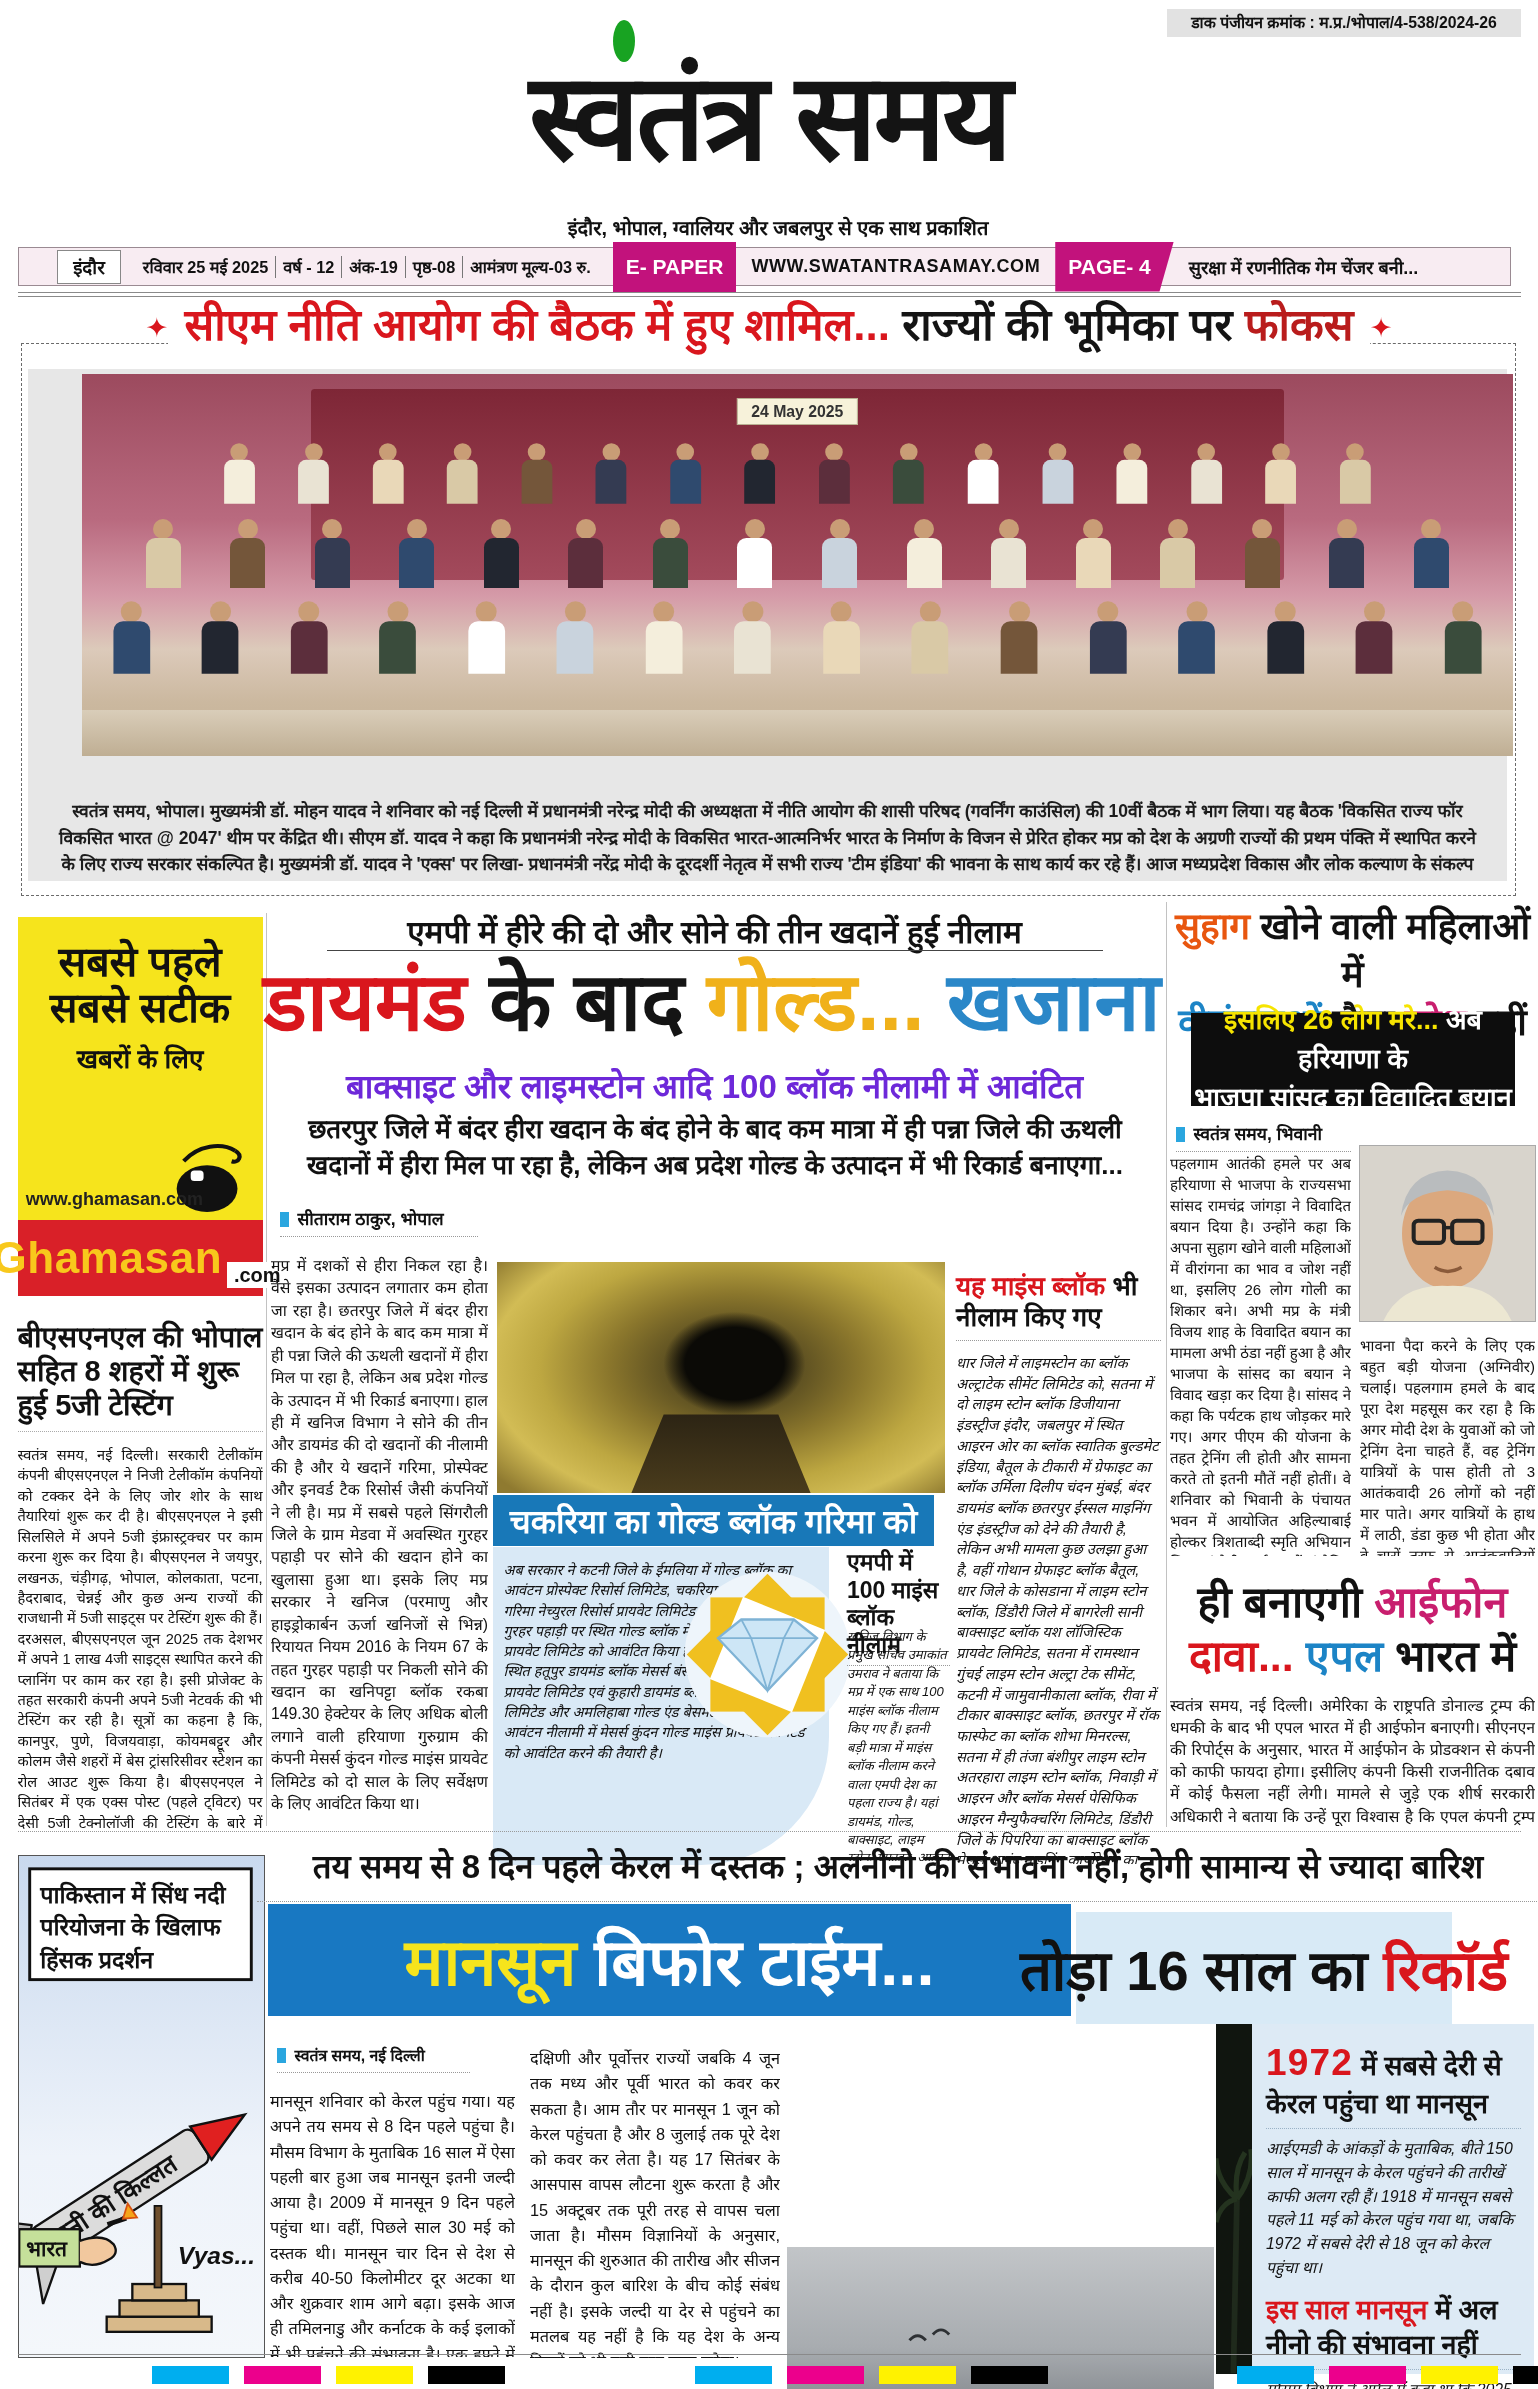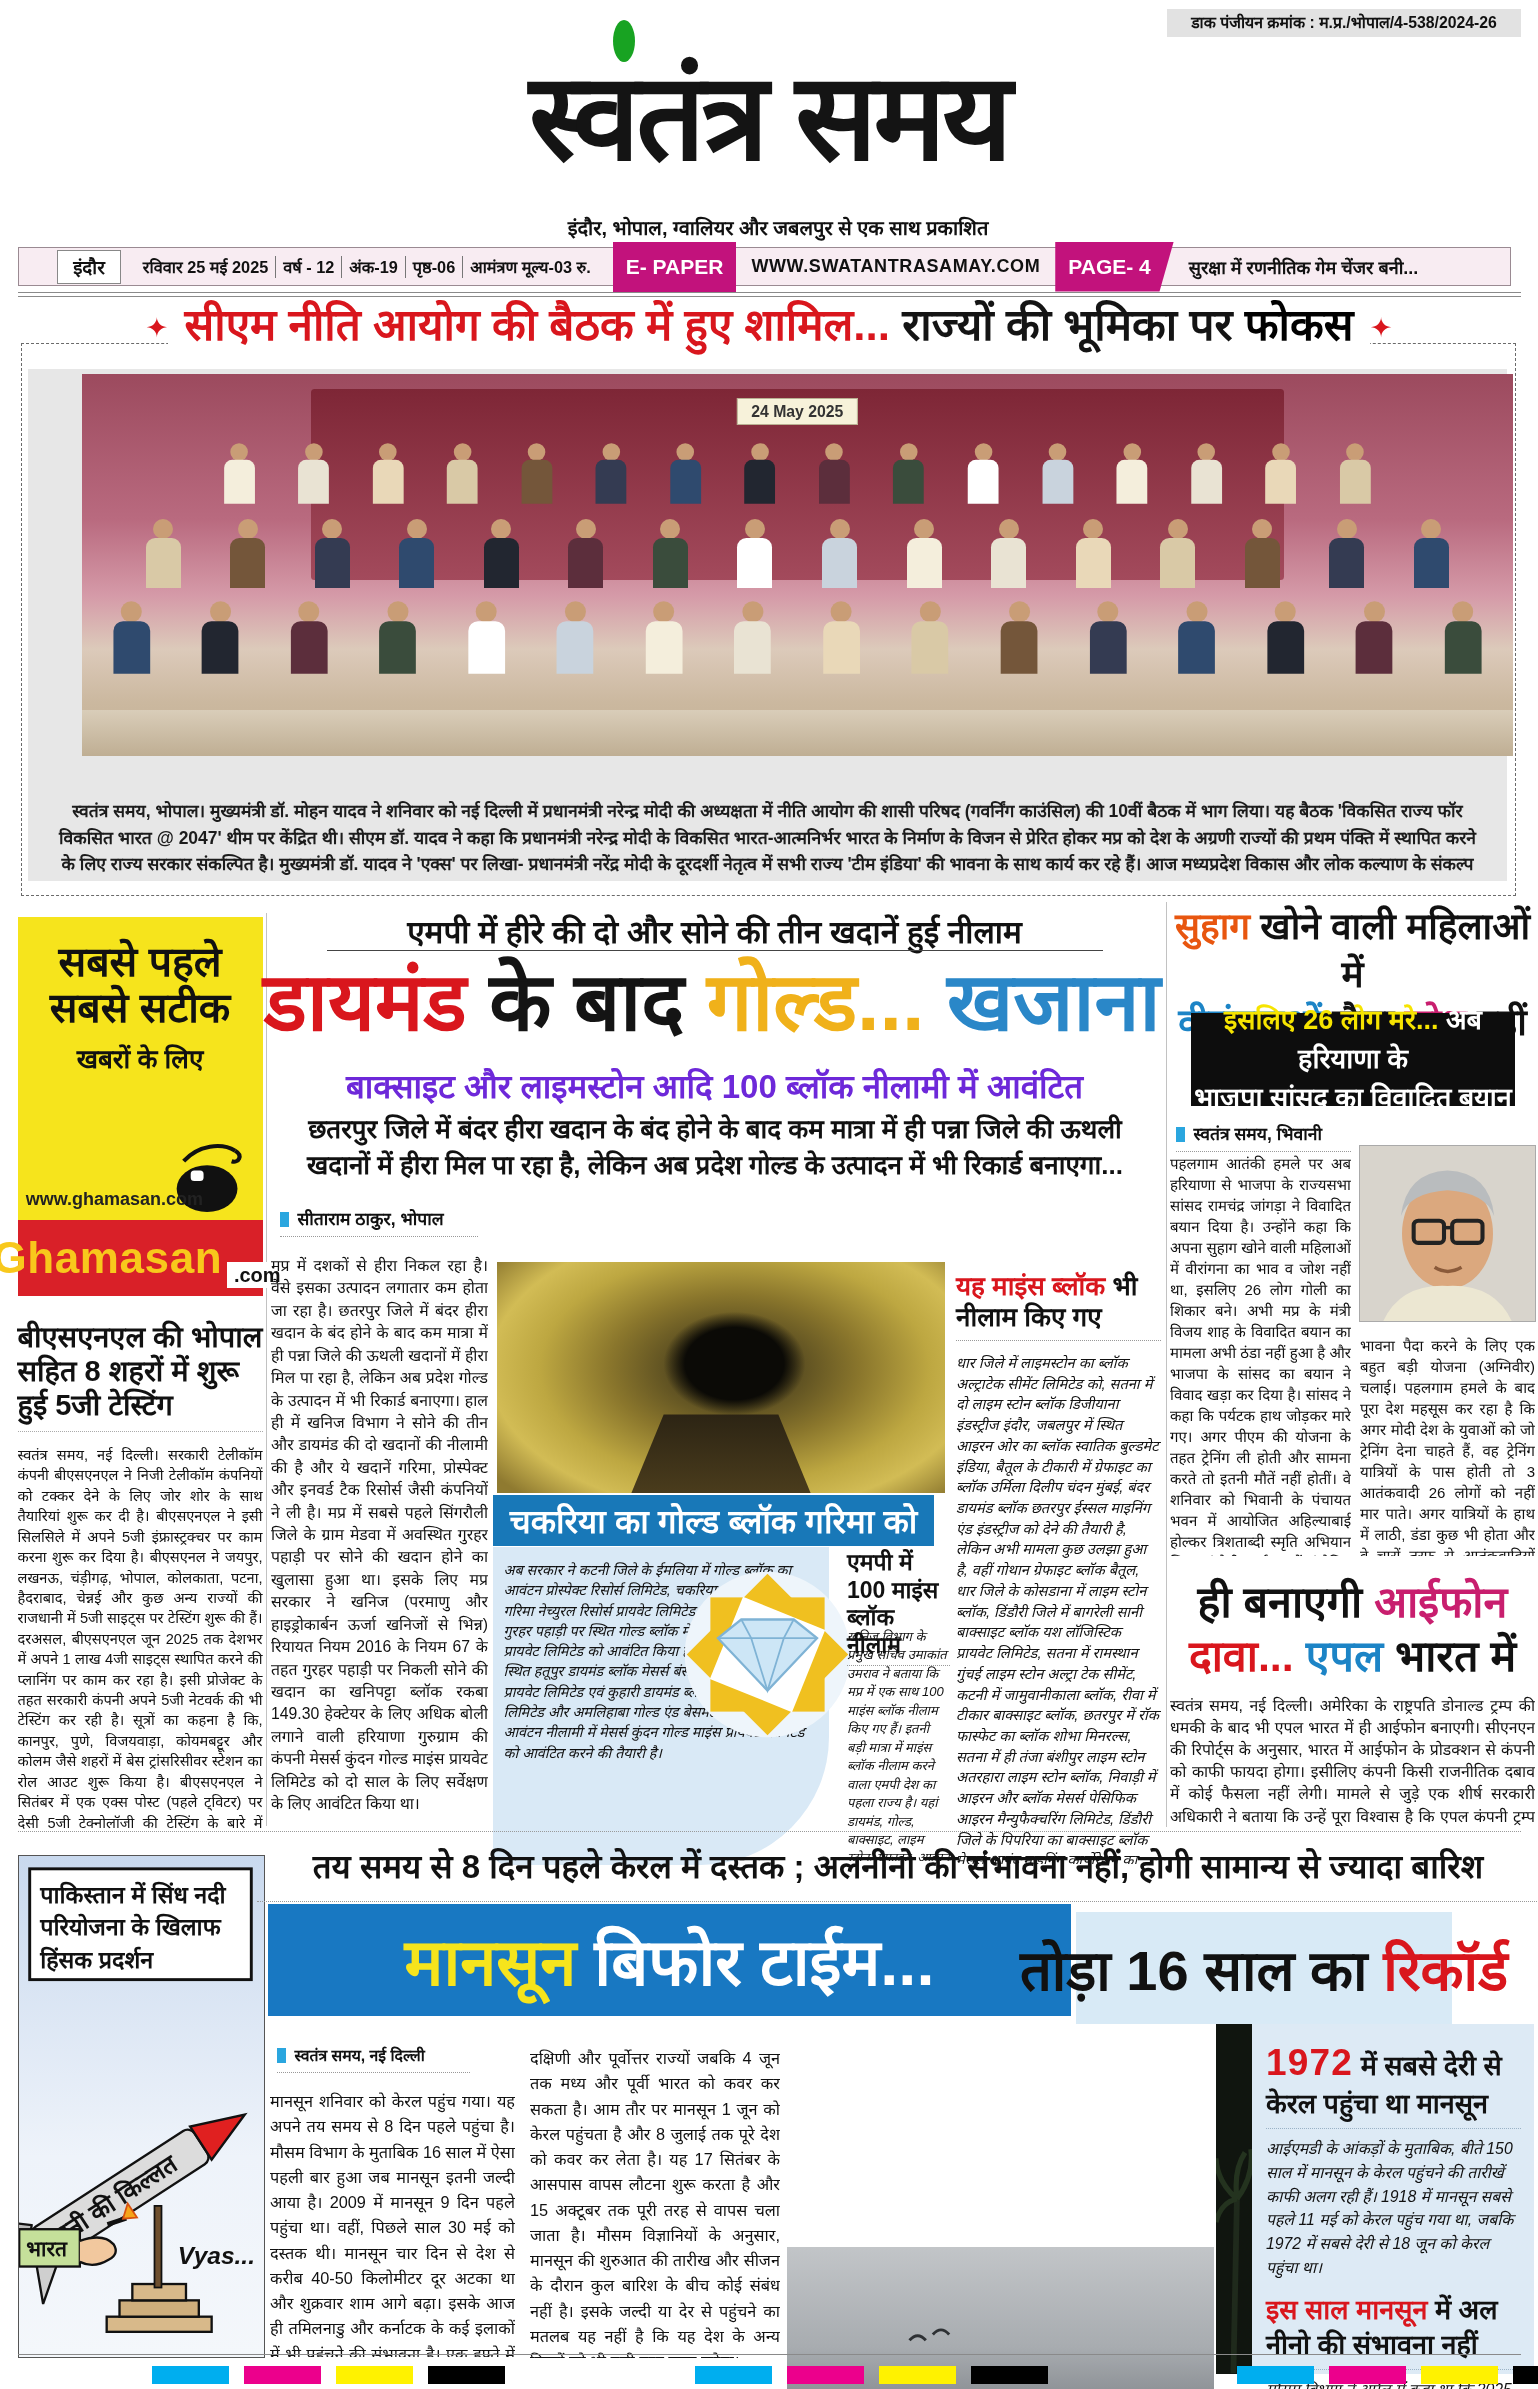--- a/index.html
+++ b/index.html
@@ -21,21 +21,21 @@
   .dseg:last-of-type{border-right:none;}
   .badge{background:#c2127c;color:#fff;font-weight:800;font-size:21px;padding:13px 13px;}
   .badge.skew{clip-path:polygon(0 0,100% 0,88% 100%,0 100%);padding-right:23px;}
   .site{font-size:18px;font-weight:800;letter-spacing:0.6px;}
   .teaser{font-size:18px;font-weight:800;}
   .dbl-rule{border-top:1.8px solid #8a8a8a;border-bottom:1.8px solid #8a8a8a;height:2.9px;}
   
   .dashedbox{border:1.8px dashed #6a6a6a;}
   .lead-head{font-size:44px;font-weight:800;line-height:1.1;white-space:nowrap;}
   .lead-head .wbg{background:#fff;padding:0 16.3px;}
-  .lead-red{color:#d9161d;} .lead-orange{color:#000000;} .lead-black{color:#141414;}
+  .lead-red{color:#d9161d;} .lead-orange{color:#b91c1c;} .lead-black{color:#141414;}
   .diamond-mark{color:#d9161d;font-size:27px;vertical-align:middle;}
   .photo-panel{background:#e7e7e7;}
   .lead-photo{background:linear-gradient(#9c4a5e 0%,#b96a7f 38%,#d59aa8 58%,#dccaba 72%,#cbb89f 86%,#c3b095 100%);position:relative;overflow:hidden;}
   .backwall{position:absolute;left:16%;right:16%;top:4%;height:50%;background:linear-gradient(#7e2636,#a34a5c);border-radius:3.5px;}
   .stagefloor{position:absolute;left:0;right:0;bottom:0;height:12%;background:linear-gradient(#d9cdb9,#bfae93);}
   .phototag{position:absolute;top:24.5px;left:50%;transform:translateX(-50%);background:#f7f2da;border:1.2px solid #b9b092;font-size:15.8px;font-weight:bold;padding:3.5px 13px;color:#333;}
   .crowd-row{display:flex;justify-content:space-evenly;align-items:flex-end;position:absolute;left:1%;right:1%;}
   .crowd-row.r0{top:17%;transform:scale(.88);}
   .crowd-row.r1{top:38%;}
   .crowd-row.r2{top:60%;transform:scale(1.05);}
@@ -117,21 +117,21 @@
   <div class="abs green-dot" style="left:613px;top:20px;width:22px;height:42px;"></div>
   <div class="abs masthead ctr" style="left:0;top:57px;width:1538px;">स्वतंत्र समय</div>
   <div class="abs subtitle ctr" style="left:9px;top:214px;width:1538px;">इंदौर, भोपाल, ग्वालियर और जबलपुर से एक साथ प्रकाशित</div>
 
   <div class="abs datebar" style="left:17.5px;top:247px;width:1468px;height:37px;">
     <span class="citybox">इंदौर</span>
     <span style="display:flex;align-items:center;">
       <span class="dseg">रविवार 25 मई 2025</span>
       <span class="dseg">वर्ष - 12</span>
       <span class="dseg">अंक-19</span>
-      <span class="dseg">पृष्ठ-06</span>
+      <span class="dseg">पृष्ठ-08</span>
       <span class="dseg">आमंत्रण मूल्य-03 रु.</span>
     </span>
     <span class="badge">E- PAPER</span>
     <span class="site">WWW.SWATANTRASAMAY.COM</span>
     <span class="badge skew">PAGE- 4</span>
     <span class="teaser">सुरक्षा में रणनीतिक गेम चेंजर बनी...</span>
   </div>
   <div class="abs dbl-rule" style="left:17.5px;top:292px;width:1503px;"></div>
 
   <div class="abs dashedbox" style="left:21px;top:343px;width:1493px;height:551px;"></div>

